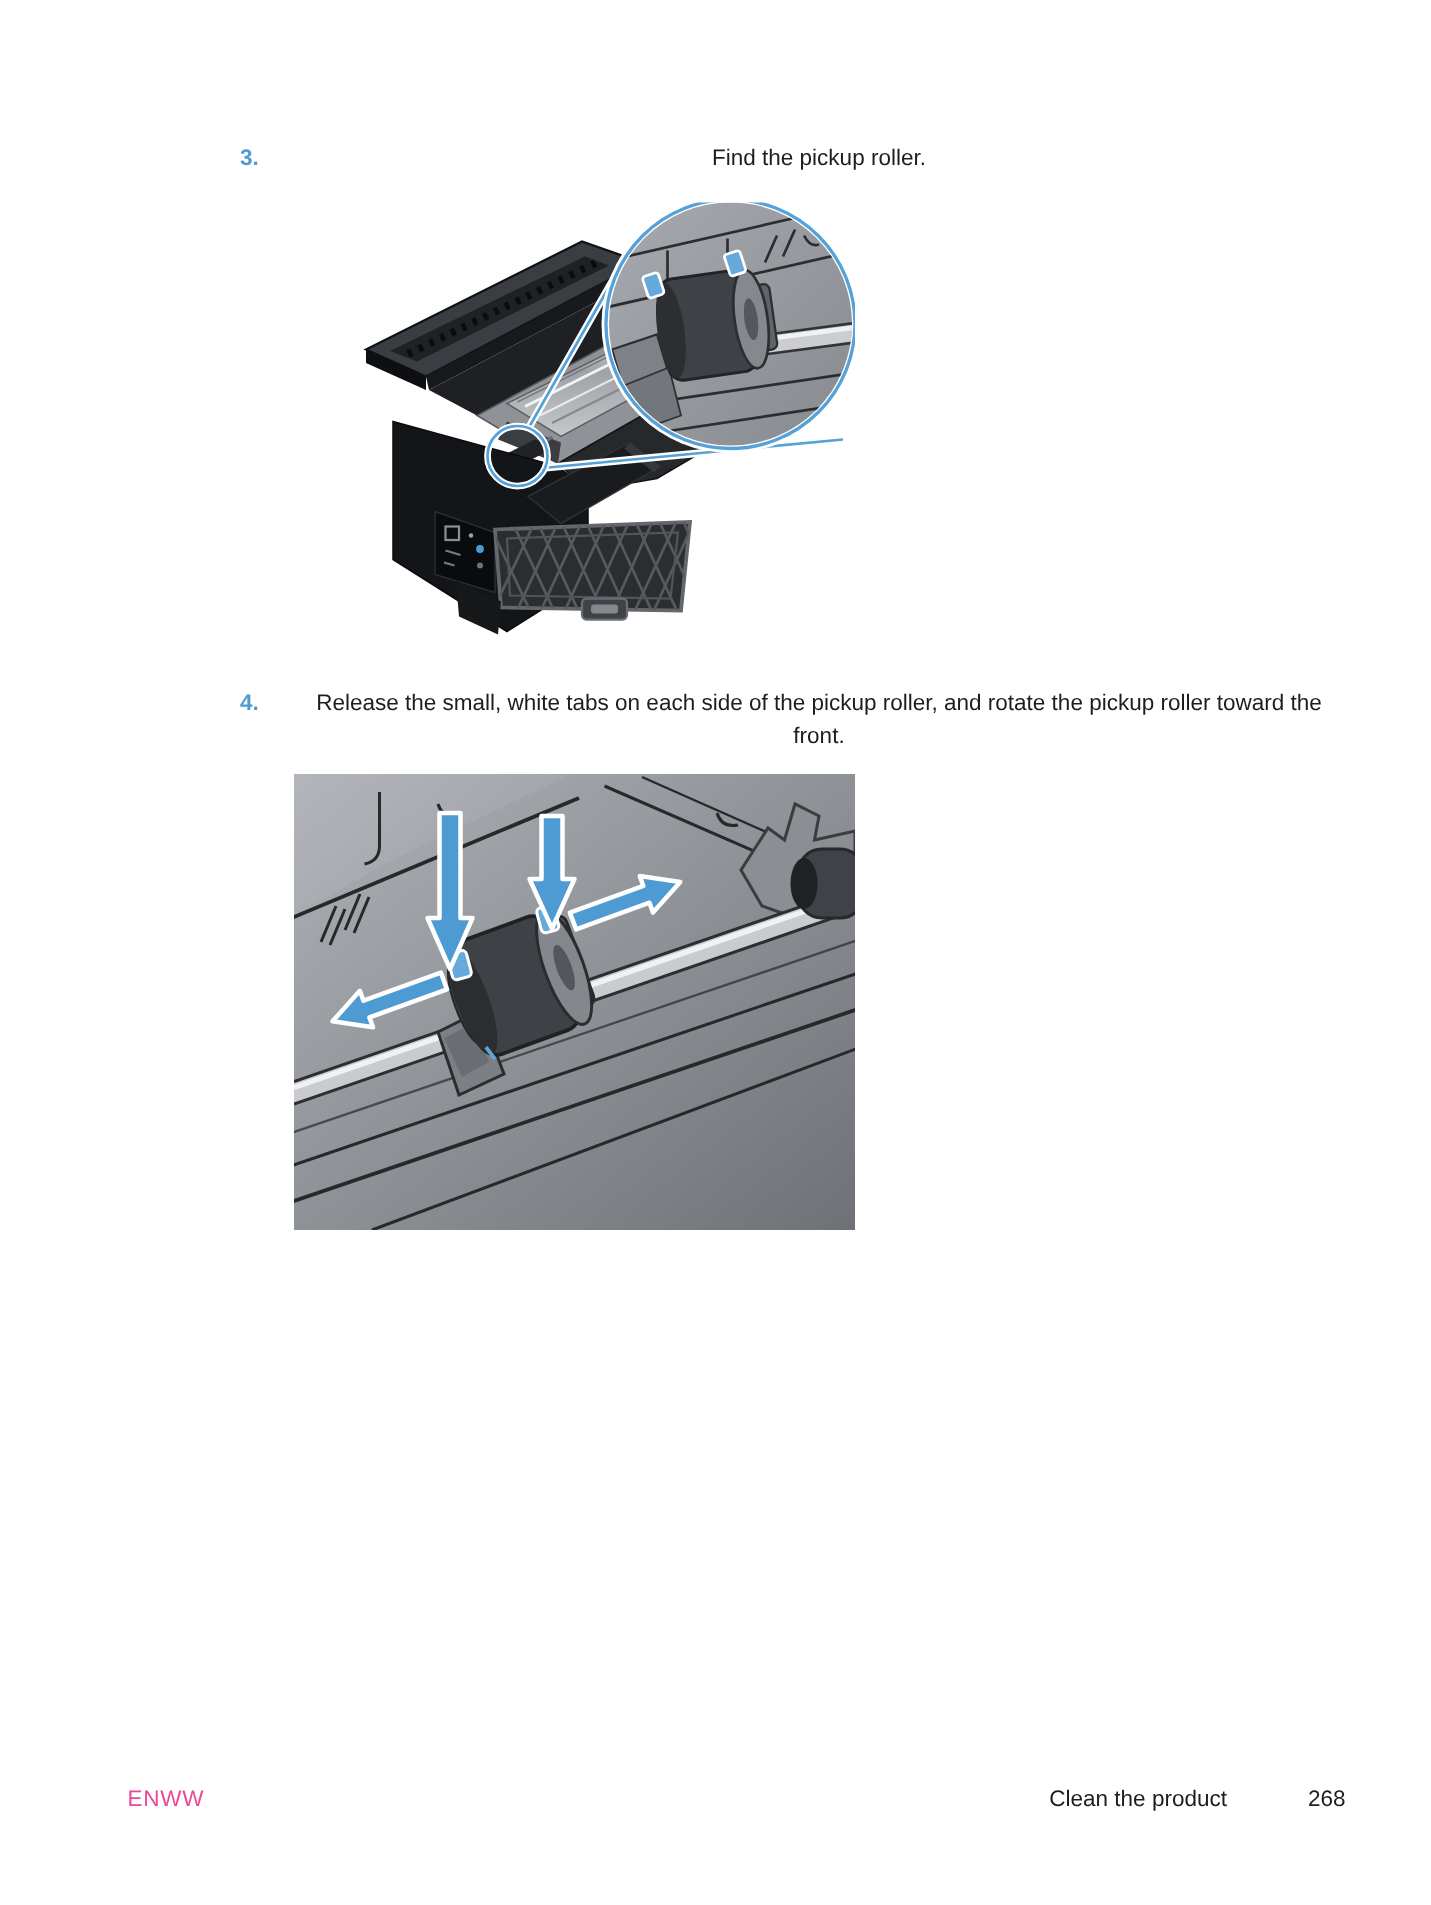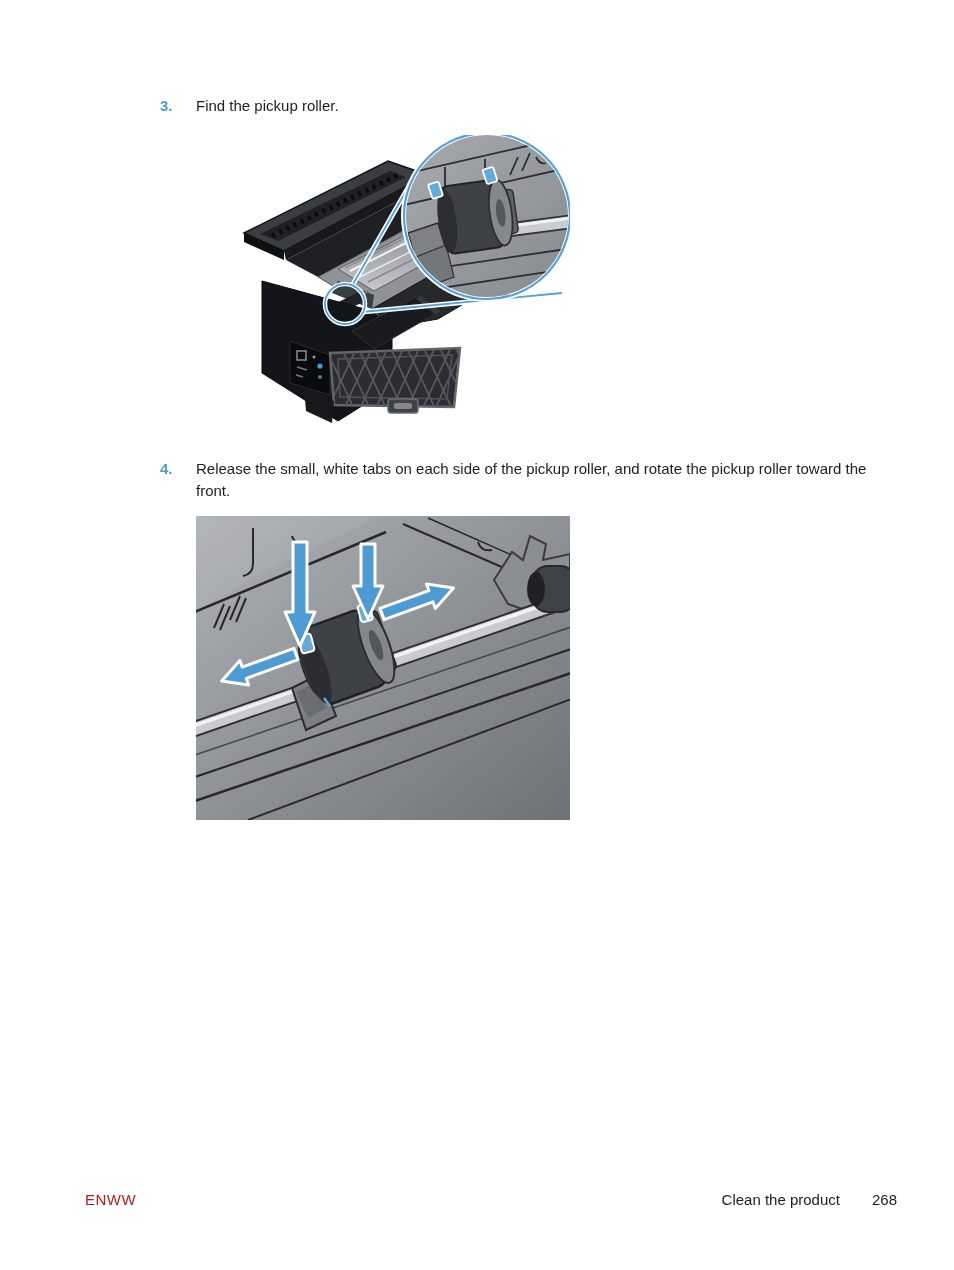--- a/index.html
+++ b/index.html
@@ -7,32 +7,32 @@
   .page {
     position:relative; width:954px; height:1270px; background:#ffffff;
     margin:0 auto; overflow:hidden;
     font-family:"Liberation Sans", sans-serif; color:#1c1d1f;
   }
   .step { position:absolute; font-size:15px; line-height:22px; }
   .step-num {
     position:absolute; left:-36px; top:0; width:30px; text-align:left;
     color:#4e9bd4; font-weight:bold;
   }
-  .step-body { display:block; }
+  .step-body { display:block;text-align:center; }
   #step3 { left:196px; top:95px; width:700px; }
   #step4 { left:196px; top:458px; width:700px; }
   .figure { position:absolute; }
   #figure1 { left:240px; top:135px; width:330px; height:296px; }
   #figure2 { left:196px; top:516px; width:374px; height:304px; }
   .footer-left {
-    position:absolute; left:85px; top:1191px; font-size:15px; letter-spacing:0.5px; color:#b91c1c;
+    position:absolute; left:85px; top:1191px; font-size:15px; letter-spacing:0.5px; color:#ec4899;
   }
   .footer-right {
     position:absolute; right:57px; top:1191px; font-size:15px; color:#1c1d1f;
-    display:flex; gap:32px;
+    display:flex; gap:54px;
   }
   svg { display:block; }
 </style>
 </head>
 <body>
 
 <div class="page">
 
   <div class="step" id="step3">
     <span class="step-num">3.</span>

